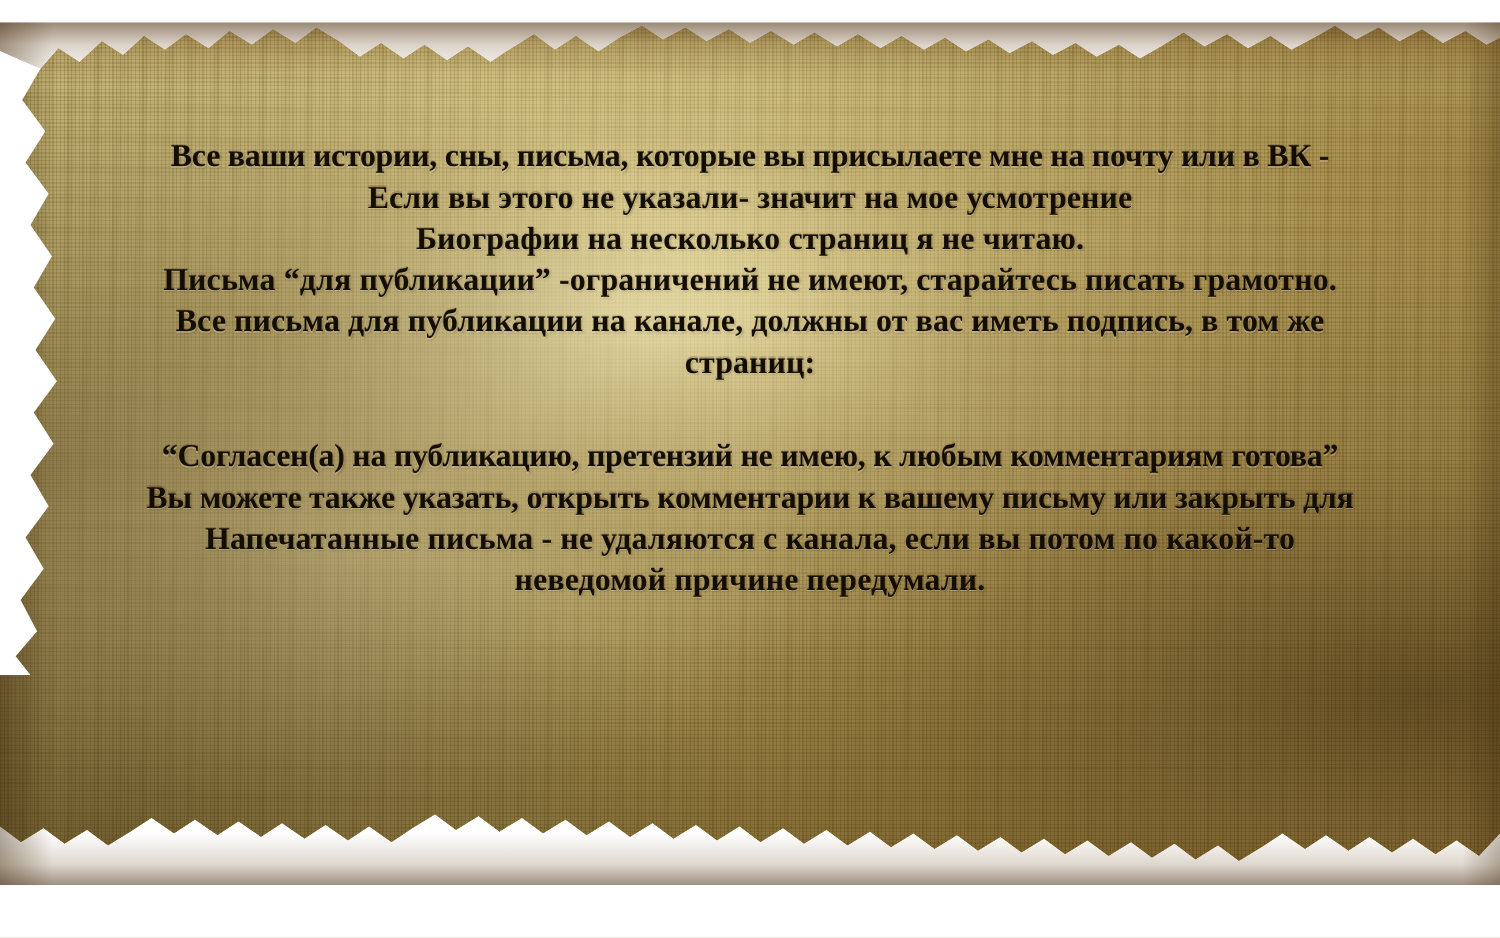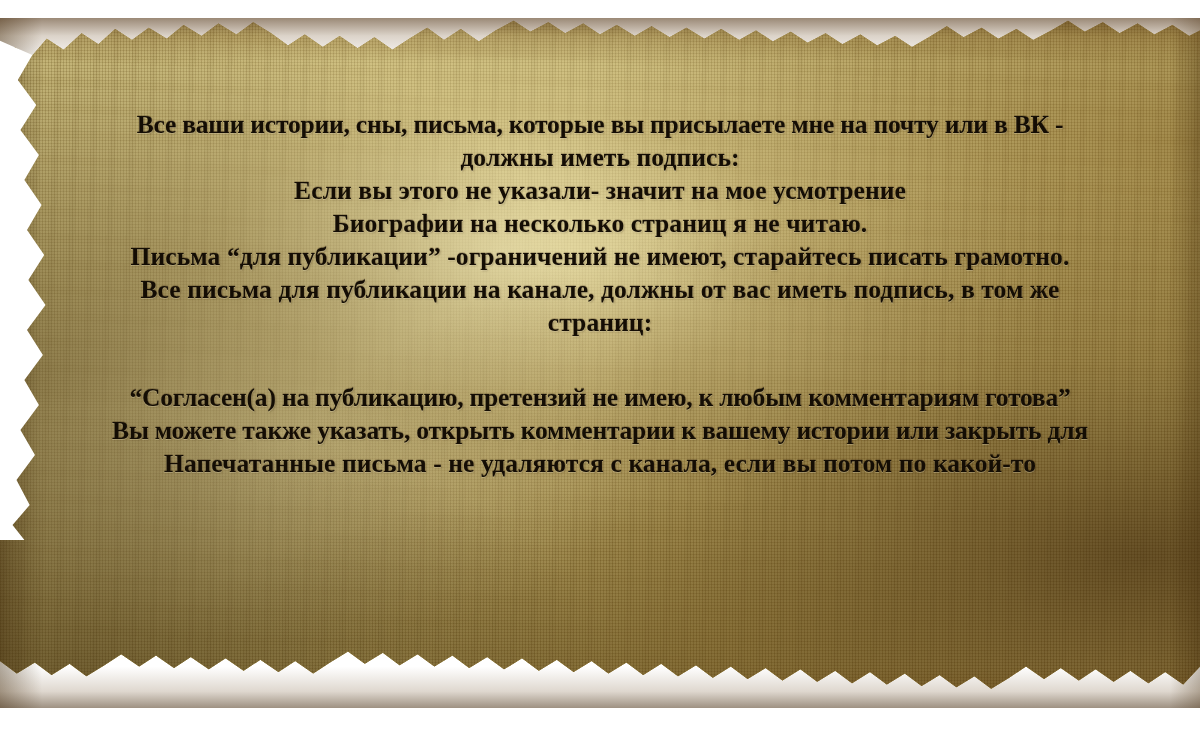--- a/index.html
+++ b/index.html
@@ -154,30 +154,30 @@
   <div class="parchment-wrap">
     <div class="parchment"></div>
     <div class="scorch"></div>
     <div class="tear-left"></div>
   </div>
 
   <div class="text-layer">
 
     <div class="block">
       <span class="line tight">Все ваши истории, сны, письма, которые вы присылаете мне на почту или в ВК -</span>
-      <span class="line">должны иметь подпись:</span>
       <span class="line">Если вы этого не указали- значит на мое усмотрение</span>
       <span class="line">Биографии на несколько страниц я не читаю.</span>
       <span class="line">Письма “для публикации” -ограничений не имеют, старайтесь писать грамотно.</span>
       <span class="line">Все письма для публикации на канале, должны от вас иметь подпись, в том же</span>
       <span class="line">страниц:</span>
     </div>
 
     <div class="gap-lg"></div>
 
     <div class="block">
       <span class="line tight">“Согласен(а) на публикацию, претензий не имею, к любым комментариям готова”</span>
-      <span class="line tight">Вы можете также указать, открыть комментарии к вашему истории или закрыть для</span>
+      <span class="line tight">Вы можете также указать, открыть комментарии к вашему письму или закрыть для</span>
       <span class="line">Напечатанные письма - не удаляются с канала, если вы потом по какой-то</span>
+      <span class="line">неведомой причине передумали.</span>
     </div>
 
   </div>
 </div>
 
 </body></html>

